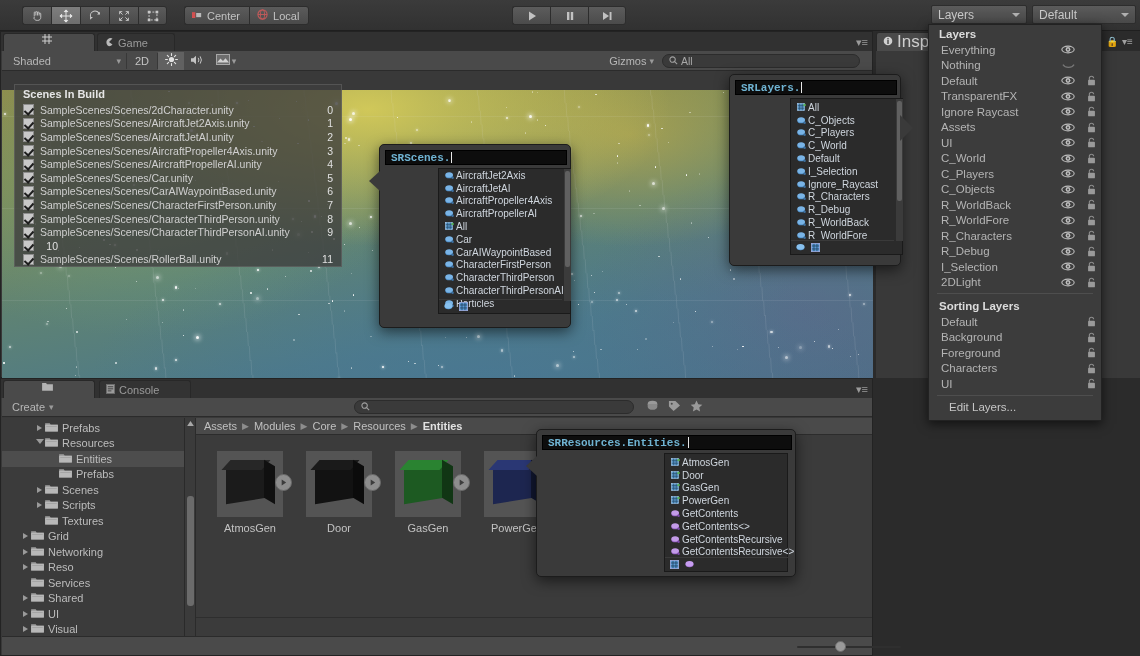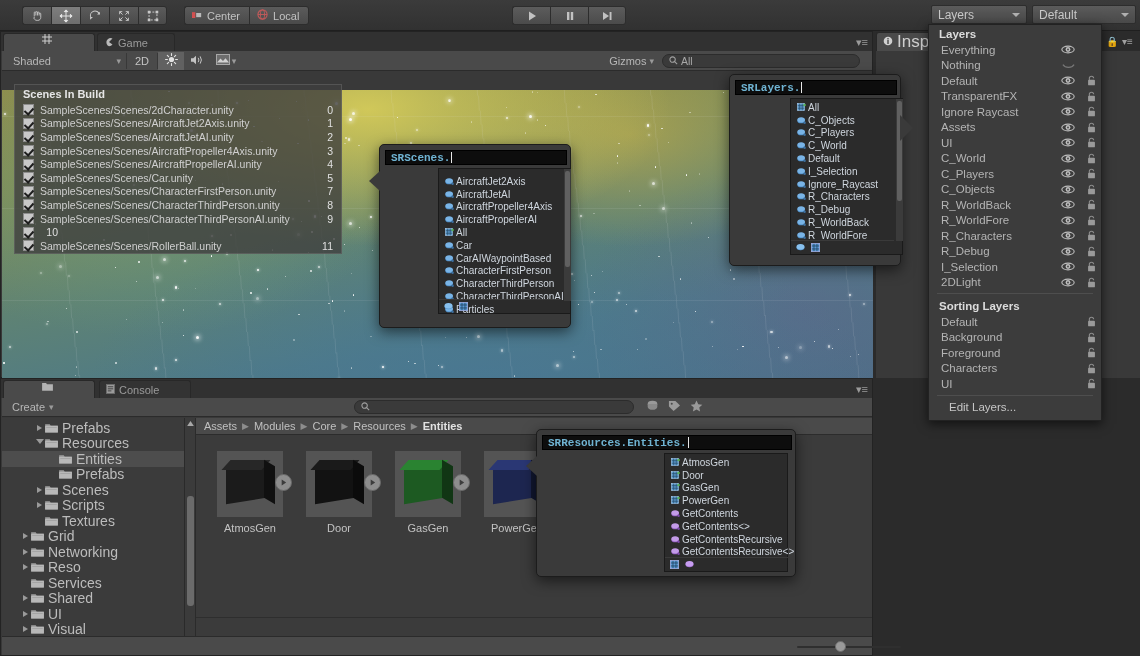--- a/index.html
+++ b/index.html
@@ -68,21 +68,21 @@
   #stars { position:absolute; inset:0; }
   .st { position:absolute; background:#fff; border-radius:50%; }
 
   
   .brcrumb { display:flex; align-items:center; gap:5px; height:17px; padding:0 8px;
     background:#4a4a4a; border-bottom:1px solid #2c2c2c; color:#c0c0c0; font-size:11px; }
   .brcrumb .sep { color:#8d8d8d; font-size:9px; }
   .brcrumb .cur { color:#e2e2e2; font-weight:bold; }
 
   .treerow { display:flex; align-items:center; height:15.5px; padding-left:4px;
-    font-size:14px; color:#bcbcbc; white-space:nowrap; }
+    font-size:11px; color:#bcbcbc; white-space:nowrap; }
   .treerow.sel { background:#4d4d4d; }
   .arw { width:11px; flex:0 0 11px; display:flex; align-items:center; justify-content:center; }
   .arw i { width:0;height:0;border-top:3.5px solid transparent;border-bottom:3.5px solid transparent;
     border-left:5px solid #9a9a9a; display:block; }
   .arw.open i { border-left:4px solid transparent;border-right:4px solid transparent;
     border-top:5px solid #9a9a9a; }
   .fold { flex:0 0 14px; margin-right:3px; }
 
   .assetcell { width:76px; display:flex; flex-direction:column; align-items:center; }
   .assetbox { position:relative; width:66px; height:66px; background:#545454; }
@@ -672,20 +672,25 @@
           <span class="p">SampleScenes/Scenes/AircraftPropellerAI.unity</span>
           <span class="n">4</span>
         </div>
         <div class="sibrow">
           <span class="chk"></span>
           <span class="p">SampleScenes/Scenes/Car.unity</span>
           <span class="n">5</span>
         </div>
         <div class="sibrow">
           <span class="chk"></span>
+          <span class="p">SampleScenes/Scenes/CarAIWaypointBased.unity</span>
+          <span class="n">6</span>
+        </div>
+        <div class="sibrow">
+          <span class="chk"></span>
           <span class="p">SampleScenes/Scenes/CharacterFirstPerson.unity</span>
           <span class="n">7</span>
         </div>
         <div class="sibrow">
           <span class="chk"></span>
           <span class="p">SampleScenes/Scenes/CharacterThirdPerson.unity</span>
           <span class="n">8</span>
         </div>
         <div class="sibrow">
           <span class="chk"></span>
@@ -703,21 +708,21 @@
         </div>
       </div>
 </div>
 
 <div class="ac" style="left:379px;top:144px;width:192px;height:184px;">
   <div class="acfield" style="width:182px;">
     <span>SRScenes.</span>
         <span class="caretbar"></span>
   </div>
   <div class="aclist" style="left:58px;top:23px;width:133px;height:146px;">
-    <div id="acScenes" style="padding-top:6px;">
+    <div id="acScenes" style="padding-top:0;">
           <div class="acrow">
             <span class="ic">
               <svg width="9" height="9" viewBox="0 0 10 10">
                 <ellipse cx="4.6" cy="5.2" rx="4.2" ry="2.9" fill="#4f8fc9"></ellipse>
                 <ellipse cx="4.6" cy="4.3" rx="4.2" ry="2.9" fill="#79b4e6"></ellipse>
                 <circle cx="8.4" cy="7.6" r="1.4" fill="#3d6f9e"></circle>
               </svg>
             </span>
             <span>AircraftJet2Axis</span>
           </div>

